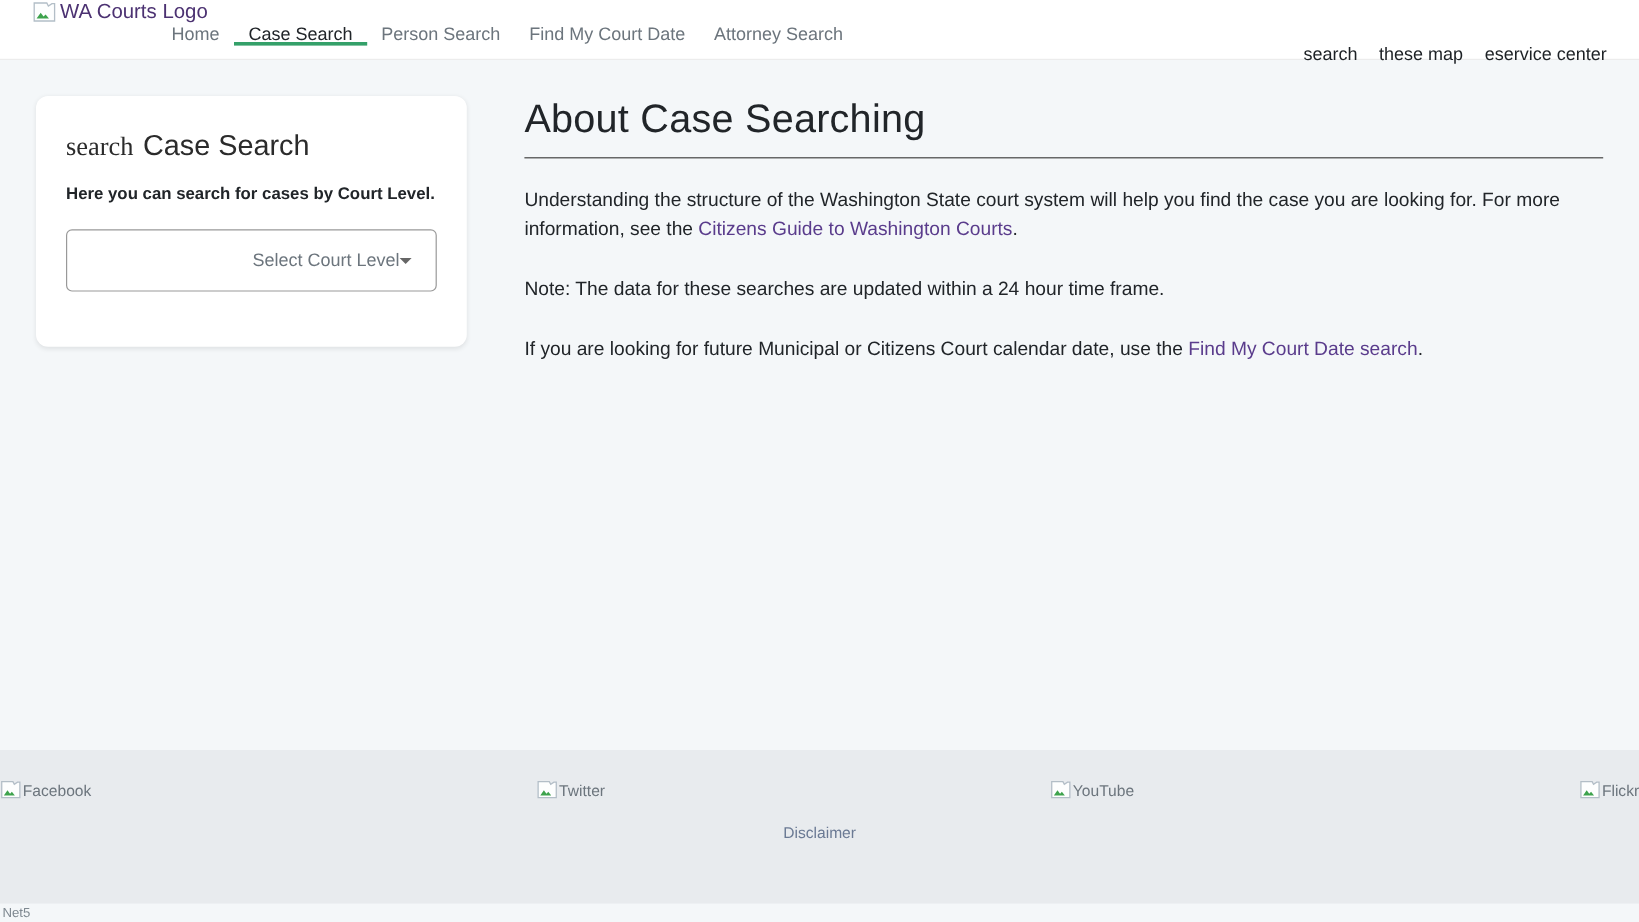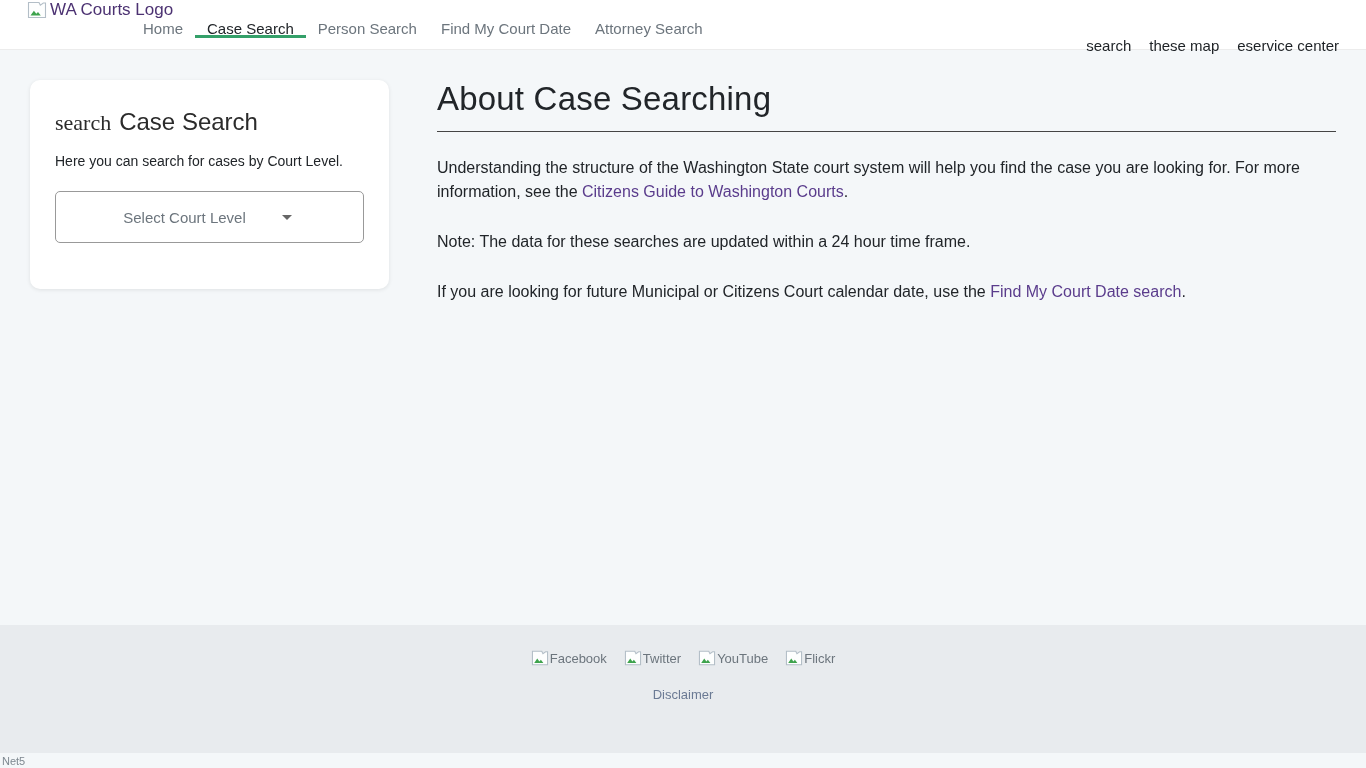--- a/index.html
+++ b/index.html
@@ -80,35 +80,34 @@
     font-size:24px;
     color:#2b2b2b;
     display:flex;
     align-items:baseline;
     gap:8px;
   }
   .icon-fallback {
     font-family:"Liberation Serif", serif;
     font-size:22px;
   }
-  .card-desc { font-size:14px; margin-top:17px; color:#212529; }
+  .card-desc { font-size:14px; margin-top:17px; color:#212529;font-weight:bold; }
   .select-box {
     margin-top:22px;
     height:52px;
     border:1px solid #999;
     border-radius:5px;
     background:#fff;
     display:flex;
     align-items:center;
-    justify-content:center;
+    justify-content:flex-end;
     padding:0 20px 0 16px;
     color:#6c757d;
     font-size:15px;
     cursor:pointer;
-    gap:36px;
   }
   .caret {
     width:0; height:0;
     border-left:5px solid transparent;
     border-right:5px solid transparent;
     border-top:5px solid #666;
   }
 
   .main { flex:1; min-width:0; }
   .page-title {
@@ -123,21 +122,21 @@
   .main p.note { margin-top:26px; }
   a.link { color:#5a3c8c; text-decoration:none; cursor:pointer; }
 
   
   .footer {
     height:128px;
     background:#e8ebee;
     text-align:center;
     padding-top:25px;
   }
-  .social-row { display:flex; justify-content:center; gap:17px; }
+  .social-row { display:flex; justify-content:space-between; gap:17px; }
   .social-item {
     display:flex;
     align-items:center;
     gap:1px;
     color:#6c757d;
     font-size:13px;
     cursor:pointer;
   }
   .disclaimer-row { margin-top:19px; }
   .disclaimer {

